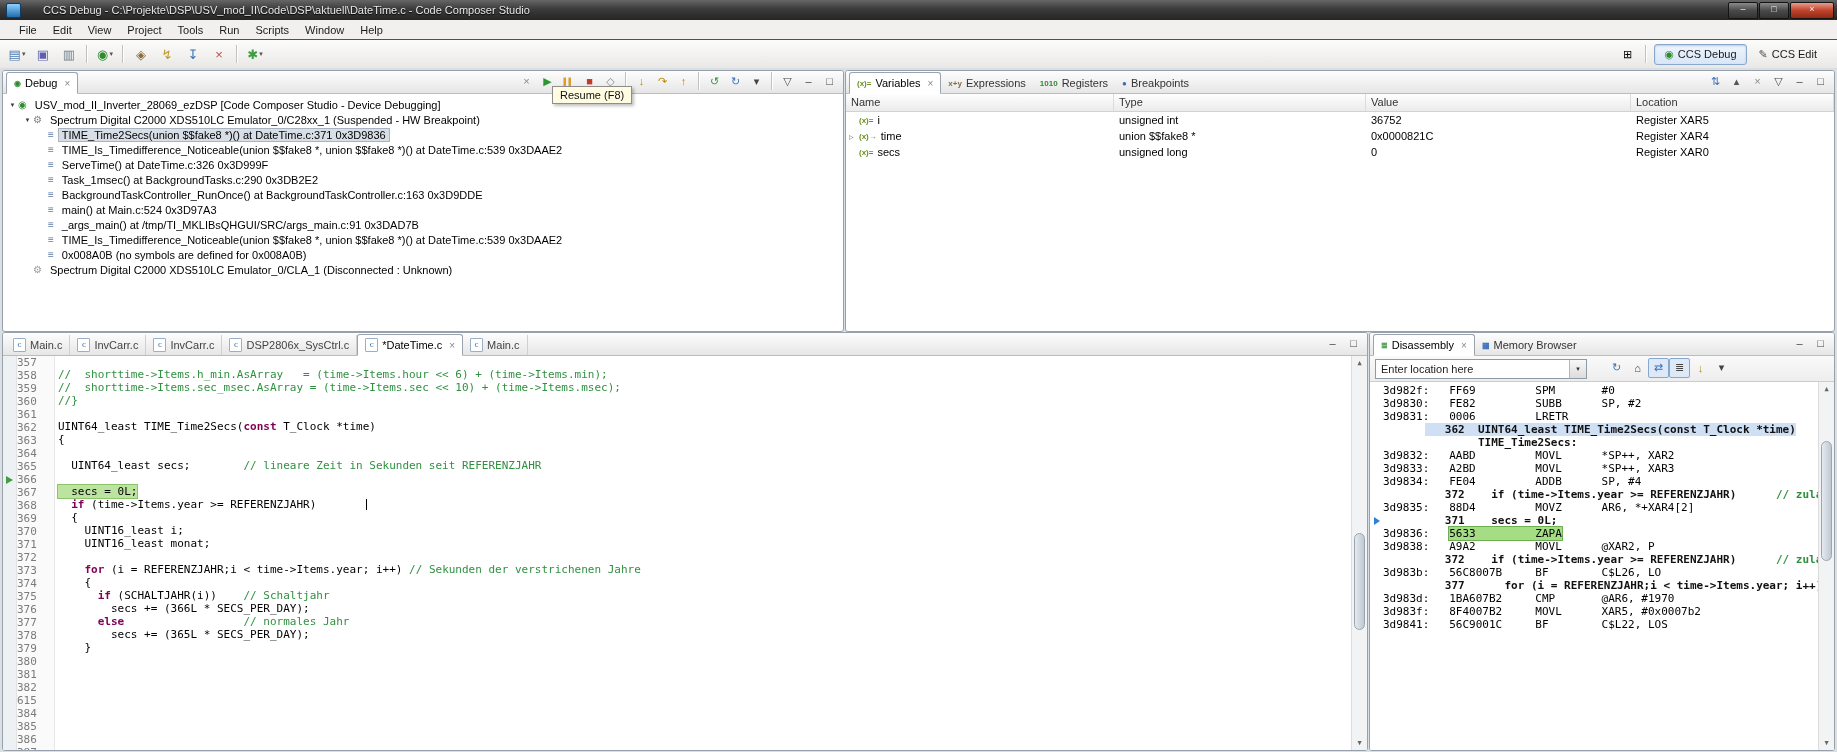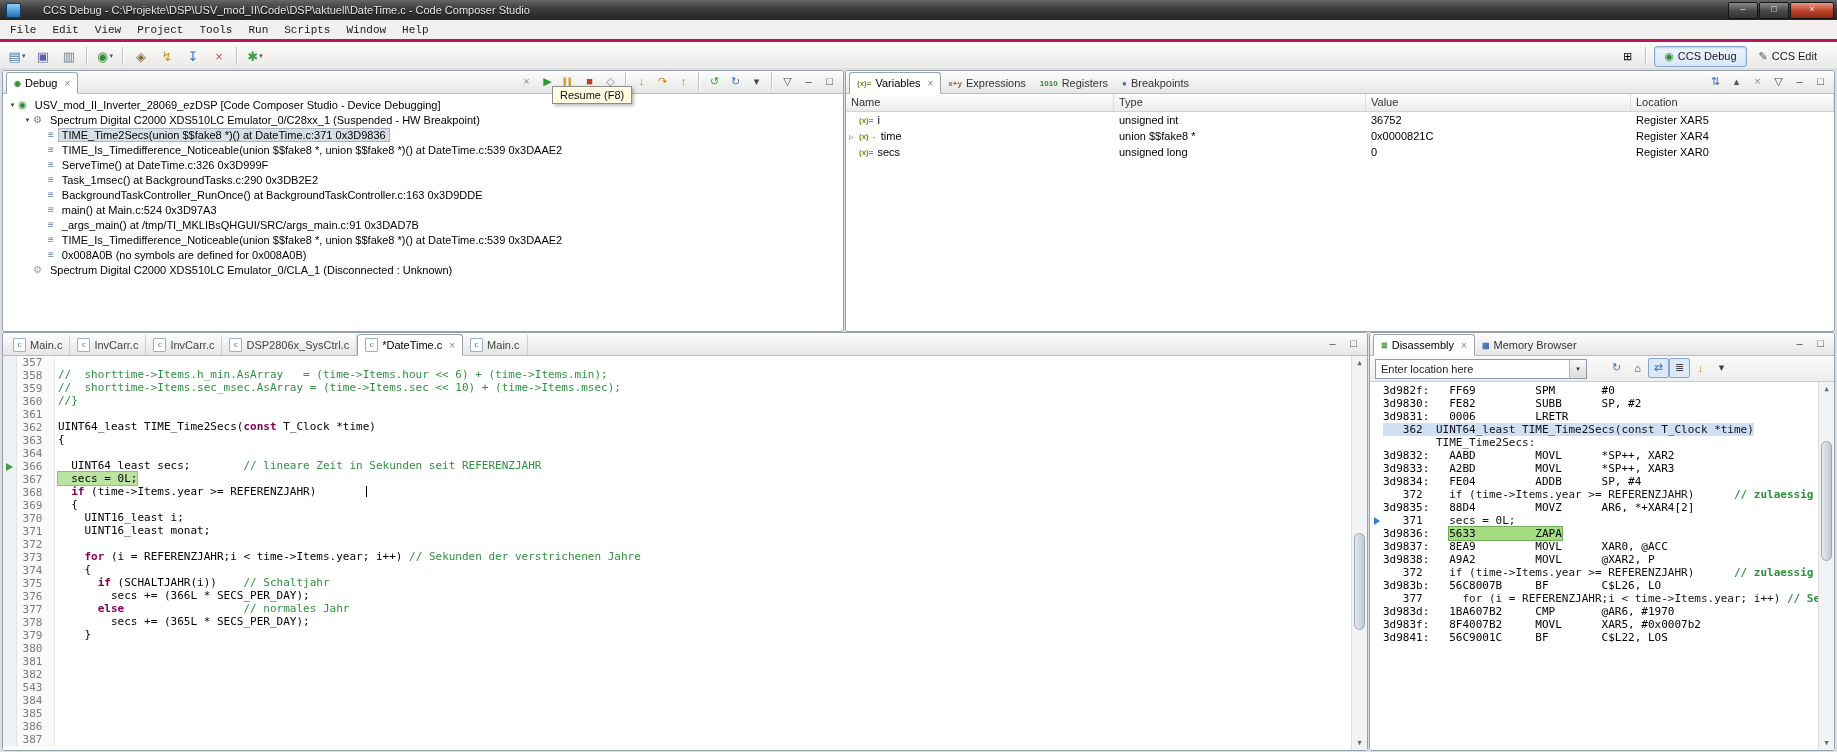--- a/index.html
+++ b/index.html
@@ -6,21 +6,21 @@
   body{width:1837px;height:752px;overflow:hidden;background:#cfd4da;font-family:"Liberation Sans",sans-serif;position:relative;}
 
   
   .titlebar{height:20px;background:linear-gradient(180deg,#666,#3b3b3b 45%,#252525);display:flex;align-items:center;padding:0 3px;}
   .appicon{width:13px;height:13px;flex:none;background:linear-gradient(#8fd0ff,#1f6fb0);border:1px solid #0d3d66;border-radius:2px;margin-left:3px;}
   .title{color:#e8e8e8;font-size:11px;margin-left:22px;white-space:nowrap;text-shadow:0 1px 1px #000;}
   .winbtns{margin-left:auto;display:flex;gap:1px;}
   .wbtn{width:28px;height:15px;border:1px solid #141414;border-radius:2px;background:linear-gradient(#8a8a8a,#4a4a4a 50%,#333);color:#f0f0f0;font-size:9px;line-height:13px;text-align:center;}
   .wbtn.close{width:42px;background:linear-gradient(#e99b8b,#c0432b 50%,#8f2a17);}
 
-  .menubar{height:19px;background:#f1f0ee;border-bottom:3px solid #be185d;display:flex;align-items:center;padding-left:2px;font-family:Liberation Mono, monospace;}
+  .menubar{height:19px;background:#f1f0ee;border-bottom:1px solid #be185d;display:flex;align-items:center;padding-left:11px;}
   .mitem{font-size:11px;color:#1a1a1a;padding:2px 8px;}
 
   .toolbar{height:28px;background:linear-gradient(#fcfcfb,#e9e8e6);border-bottom:1px solid #c6c5c3;display:flex;align-items:center;padding:0 4px;}
   .tgroup{display:flex;align-items:center;}
   .tbtn{height:22px;min-width:20px;display:flex;align-items:center;justify-content:center;padding:0 2px;border:1px solid transparent;border-radius:2px;}
   .tbtn .glyph{font-size:13px;}
   .dd{font-size:7px;color:#555;margin-left:1px;}
   .tsep{width:1px;height:18px;background:#c2c1bf;border-right:1px solid #fff;margin:0 4px;}
   .persp{margin-left:auto;display:flex;align-items:center;gap:3px;padding-right:6px;}
   .pbtn{display:flex;align-items:center;gap:4px;font-size:11px;color:#1a1a1a;padding:3px 9px;border:1px solid transparent;border-radius:3px;}
@@ -62,21 +62,21 @@
   .vexp{width:10px;font-size:6px;color:#555;flex:none;}
   .vicn{font-size:8px;font-weight:bold;color:#6b8e23;margin-right:4px;flex:none;}
 
   
   .etab{height:20px;display:flex;align-items:center;gap:4px;padding:0 7px;font-size:11px;color:#444;white-space:nowrap;border-right:1px solid #d0d0d0;}
   .etab.sel{background:#fff;border:1px solid #9aa4ae;border-bottom-color:#fff;border-radius:3px 3px 0 0;margin-bottom:-1px;color:#000;}
   .cicn{width:11px;height:12px;flex:none;background:#fff;border:1px solid #9ab0c8;font-size:9px;line-height:11px;text-align:center;color:#2a6db5;font-family:"Liberation Serif",serif;border-radius:1px;}
   .ed-body{flex:1;position:relative;overflow:hidden;background:#fff;font:11px/13px "DejaVu Sans Mono",monospace;}
   .cl{height:13px;display:flex;}
   .cmargin{width:13px;flex:none;background:#eef1f4;border-right:1px solid #e0e3e6;display:flex;align-items:center;justify-content:center;}
-  .ln{width:31px;flex:none;text-align:center;padding-right:6px;color:#7b7b7b;background:#fafafa;border-right:1px solid #e8e8e8;}
+  .ln{width:31px;flex:none;text-align:left;padding-right:6px;color:#7b7b7b;background:#fafafa;border-right:1px solid #e8e8e8;}
   .ct{white-space:pre;padding-left:3px;color:#000;margin-top:12px;}
   .curbox{background:#bce4a0;outline:1px solid #8cc46a;}
   .seg-pln{color:#000;}
   .seg-com{color:#2f9140;}
   .seg-kw{color:#7f0055;font-weight:bold;}
   .caret{display:inline-block;width:1px;height:11px;background:#000;vertical-align:-2px;margin-left:50px;}
   .iparrow{width:0;height:0;border-left:7px solid #3f9e3f;border-top:4px solid transparent;border-bottom:4px solid transparent;}
 
   
   .vsb{position:absolute;top:0;right:0;bottom:0;width:15px;background:#f2f3f5;border-left:1px solid #dcdcdc;}
@@ -87,21 +87,21 @@
   
   .dtools{height:25px;flex:none;display:flex;align-items:center;gap:15px;background:linear-gradient(#fafafa,#ededed);border-bottom:1px solid #ccc;padding:0 5px;}
   .combo{width:205px;height:18px;border:1px solid #8e9aa6;background:#fff;display:flex;align-items:center;font-size:11px;color:#222;padding-left:5px;}
   .carr{margin-left:auto;width:16px;height:100%;border-left:1px solid #b5b5b5;background:linear-gradient(#f8f8f8,#dcdcdc);font-size:7px;color:#333;display:flex;align-items:center;justify-content:center;}
   .dbody{flex:1;position:relative;overflow:hidden;background:#fff;font:11px/13px "DejaVu Sans Mono",monospace;padding-top:2px;}
   .drow{height:13px;display:flex;white-space:pre;text-align:right;}
   .dmargin{width:13px;flex:none;display:flex;align-items:center;justify-content:center;}
   .dparrow{width:0;height:0;border-left:6px solid #2f7ed8;border-top:4px solid transparent;border-bottom:4px solid transparent;}
   .dtxt{color:#000;}
   .dcurbox{background:#a5dd85;outline:1px solid #6fae54;}
-  .dsrc{font-weight:normal;color:#111;}
+  .dsrc{font-weight:bold;color:#111;margin-left:42px;}
   .dhl{background:#cfdff4;}
   .dcom{color:#2f9140;font-weight:bold;}
 
   .tooltip{position:absolute;left:552px;top:86px;background:#fffce1;border:1px solid #8d8d8d;padding:2px 7px;font-size:11px;color:#111;box-shadow:2px 2px 3px rgba(0,0,0,.25);z-index:99;white-space:nowrap;}
 </style>
 </head>
 <body>
 
 <div class="titlebar">
   <span class="appicon"></span>
@@ -458,20 +458,25 @@
             <span class="cmargin"></span>
             <span class="ln">363</span>
             <span class="ct"></span>
           </div>
           <div class="cl">
             <span class="cmargin"></span>
             <span class="ln">364</span>
             <span class="ct"><span class="seg-pln">  UINT64_least secs;        </span><span class="seg-com">// lineare Zeit in Sekunden seit REFERENZJAHR</span></span>
           </div>
           <div class="cl">
+            <span class="cmargin"></span>
+            <span class="ln">365</span>
+            <span class="ct"></span>
+          </div>
+          <div class="cl">
             <span class="cmargin">
               <span class="iparrow"></span>
             </span>
             <span class="ln">366</span>
             <span class="ct"><span class="curbox"><span class="seg-pln">  secs = 0L;</span></span></span>
           </div>
           <div class="cl">
             <span class="cmargin"></span>
             <span class="ln">367</span>
             <span class="ct"><span class="seg-pln">  </span><span class="seg-kw">if</span><span class="seg-pln"> (time-&gt;Items.year &gt;= REFERENZJAHR)</span><span class="caret"></span></span>
@@ -546,21 +551,21 @@
             <span class="ln">381</span>
             <span class="ct"></span>
           </div>
           <div class="cl">
             <span class="cmargin"></span>
             <span class="ln">382</span>
             <span class="ct"></span>
           </div>
           <div class="cl">
             <span class="cmargin"></span>
-            <span class="ln">543</span>
+            <span class="ln">615</span>
             <span class="ct"></span>
           </div>
           <div class="cl">
             <span class="cmargin"></span>
             <span class="ln">384</span>
             <span class="ct"></span>
           </div>
           <div class="cl">
             <span class="cmargin"></span>
             <span class="ln">385</span>
@@ -640,21 +645,20 @@
           <div class="drow"><span class="dmargin"></span><span class="dtxt">3d9831:   0006         LRETR     </span></div>
           <div class="drow"><span class="dmargin"></span><span class="dsrc dhl">   362  UINT64_least TIME_Time2Secs(const T_Clock *time)</span></div>
           <div class="drow"><span class="dmargin"></span><span class="dsrc">        TIME_Time2Secs:</span></div>
           <div class="drow"><span class="dmargin"></span><span class="dtxt">3d9832:   AABD         MOVL      *SP++, XAR2</span></div>
           <div class="drow"><span class="dmargin"></span><span class="dtxt">3d9833:   A2BD         MOVL      *SP++, XAR3</span></div>
           <div class="drow"><span class="dmargin"></span><span class="dtxt">3d9834:   FE04         ADDB      SP, #4</span></div>
           <div class="drow"><span class="dmargin"></span><span class="dsrc">   372    if (time-&gt;Items.year &gt;= REFERENZJAHR)      </span><span class="dcom">// zulaessig</span></div>
           <div class="drow"><span class="dmargin"></span><span class="dtxt">3d9835:   88D4         MOVZ      AR6, *+XAR4[2]</span></div>
           <div class="drow"><span class="dmargin"><span class="dparrow"></span></span><span class="dsrc">   371    secs = 0L;</span></div>
           <div class="drow"><span class="dmargin"></span><span class="dtxt">3d9836:   </span><span class="dtxt dcurbox">5633         ZAPA</span></div>
-          <div class="drow"><span class="dmargin"></span><span class="dtxt">3d9837:   8EA9         MOVL      XAR0, @ACC</span></div>
           <div class="drow"><span class="dmargin"></span><span class="dtxt">3d9838:   A9A2         MOVL      @XAR2, P</span></div>
           <div class="drow"><span class="dmargin"></span><span class="dsrc">   372    if (time-&gt;Items.year &gt;= REFERENZJAHR)      </span><span class="dcom">// zulaessig</span></div>
           <div class="drow"><span class="dmargin"></span><span class="dtxt">3d983b:   56C8007B     BF        C$L26, LO</span></div>
           <div class="drow"><span class="dmargin"></span><span class="dsrc">   377      for (i = REFERENZJAHR;i &lt; time-&gt;Items.year; i++) </span><span class="dcom">// Sekunden</span></div>
           <div class="drow"><span class="dmargin"></span><span class="dtxt">3d983d:   1BA607B2     CMP       @AR6, #1970</span></div>
           <div class="drow"><span class="dmargin"></span><span class="dtxt">3d983f:   8F4007B2     MOVL      XAR5, #0x0007b2</span></div>
           <div class="drow"><span class="dmargin"></span><span class="dtxt">3d9841:   56C9001C     BF        C$L22, LOS</span></div>
         </div>
       <div class="vsb">
         <span class="sbtn up">▲</span>

